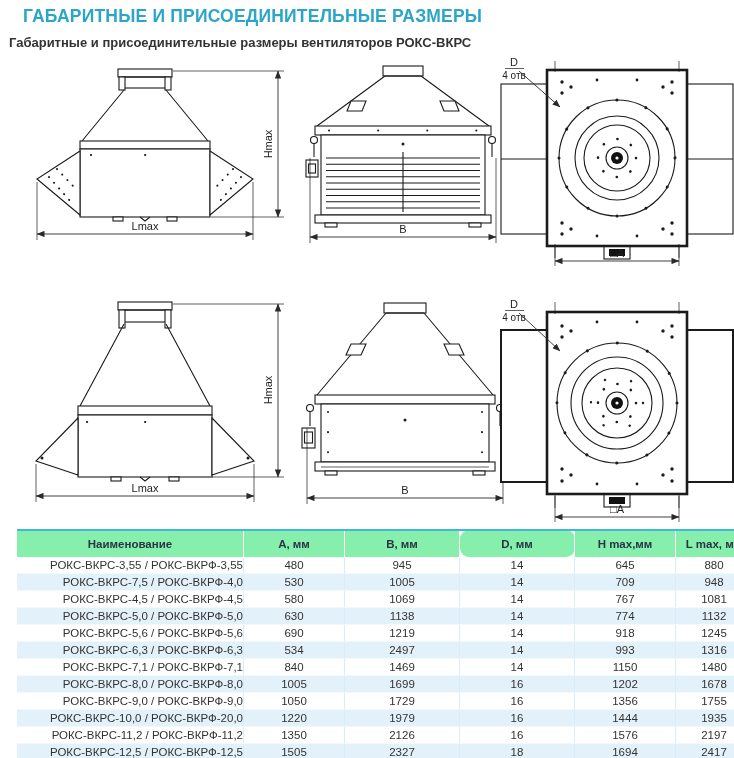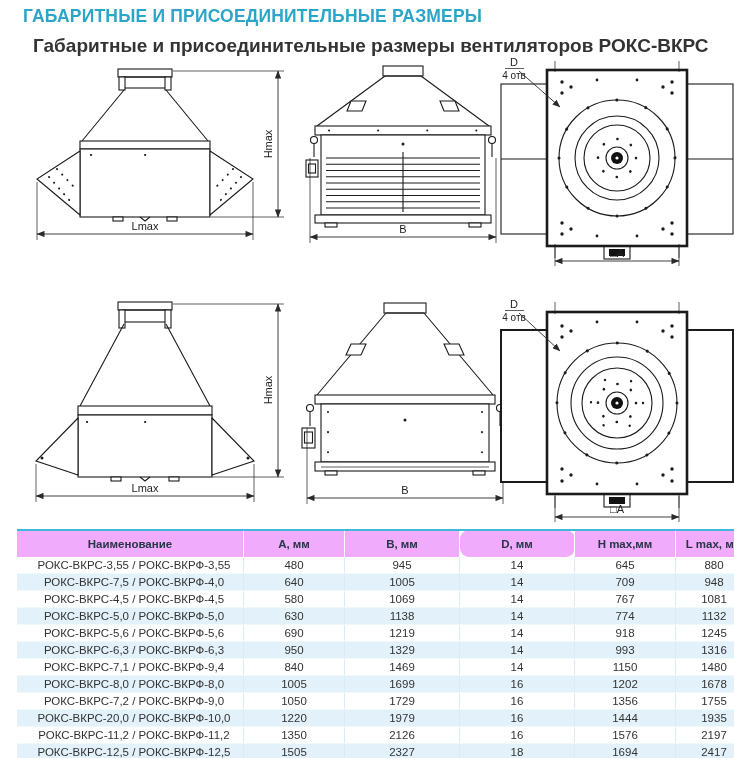--- a/index.html
+++ b/index.html
@@ -1,50 +1,50 @@
 <!DOCTYPE html>
 <html><head>
 <meta charset="utf-8">
 <style>
   html,body{margin:0;padding:0;background:#ffffff;}
   .page{position:relative;width:734px;height:758px;background:#ffffff;overflow:hidden;
         font-family:"Liberation Sans", sans-serif;margin-left:9px;}
   .title{position:absolute;left:14px;top:6px;font-size:17.5px;font-weight:bold;
          color:#2BA6C9;letter-spacing:.2px;}
-  .subtitle{position:absolute;left:24px;font-size:19px;font-weight:bold;color:#333333;}
+  .subtitle{position:absolute;left:0;font-size:13px;font-weight:bold;color:#333333;}
   .sub1{top:35px;} .sub2{top:268px;}
   .drw{position:absolute;}
   .d1{left:12px;top:64px;} .d2{left:296px;top:62px;} .d3{left:484px;top:56px;}
   .d4{left:12px;top:298px;} .d5{left:292px;top:298px;} .d6{left:484px;top:294px;}
 
   
   .ln{stroke:#1b1b1b;stroke-width:1.1;fill:none;}
   .th2{stroke-width:2px;} .th26{stroke-width:2.6px;}
   .lnt{stroke:#1b1b1b;stroke-width:.7;fill:none;}
   .fw{fill:#ffffff;}
   .dim{stroke:#2a2a2a;stroke-width:.9;fill:none;}
   .dotl{stroke:#1b1b1b;stroke-linecap:round;fill:none;}
   .dot{fill:#1b1b1b;}
   svg text{font-family:"Liberation Sans", sans-serif;font-size:11px;fill:#222222;}
   svg text.sm{font-size:10px;}
 
   
   .tbl-wrap{position:absolute;left:8px;top:529px;width:718px;}
   table{border-collapse:collapse;width:718px;table-layout:fixed;}
-  thead th{background:#f0abfc;border-top:2px solid #3FB8DC;height:24px;
+  thead th{background:#86efac;border-top:2px solid #3FB8DC;height:24px;
            font-size:11.5px;font-weight:bold;color:#273646;text-align:center;
            border-left:1px solid #ffffff;}
   thead th:first-child{border-left:none;}
   th:nth-child(1){width:224px;} th:nth-child(2){width:98px;} th:nth-child(3){width:112px;}
   th:nth-child(4){width:112px;border-radius:9px;} th:nth-child(5){width:98px;} th:nth-child(6){width:74px;}
   tbody td{height:16px;font-size:11.5px;color:#333333;text-align:center;padding:0;
            border-left:1px solid #D9EDF8;border-bottom:1px solid #F2F9FD;background:#ffffff;}
   tbody td:first-child{border-left:none;}
   tbody tr:nth-child(even) td{background:#E2F1FA;}
-  td.c-name{text-align:center;padding-left:8px;}
+  td.c-name{text-align:right;padding-left:8px;}
 </style>
 </head>
 <body>
 
 <svg width="0" height="0" style="position:absolute" aria-hidden="true">
   <defs>
     <marker id="arr" viewBox="0 0 10 8" refX="9.5" refY="4" markerWidth="9" markerHeight="7" orient="auto-start-reverse">
         <path d="M0,0 L10,4 L0,8 Z" fill="#2a2a2a"></path>
       </marker>
     <pattern id="hv" width="4" height="6" patternUnits="userSpaceOnUse">
@@ -338,21 +338,21 @@
           <tr>
             <td class="c-name">РОКС-ВКРС-3,55 / РОКС-ВКРФ-3,55</td>
             <td>480</td>
             <td>945</td>
             <td>14</td>
             <td>645</td>
             <td>880</td>
           </tr>
           <tr>
             <td class="c-name">РОКС-ВКРС-7,5 / РОКС-ВКРФ-4,0</td>
-            <td>640</td>
+            <td>530</td>
             <td>1005</td>
             <td>14</td>
             <td>709</td>
             <td>948</td>
           </tr>
           <tr>
             <td class="c-name">РОКС-ВКРС-4,5 / РОКС-ВКРФ-4,5</td>
             <td>580</td>
             <td>1069</td>
             <td>14</td>
@@ -370,52 +370,52 @@
           <tr>
             <td class="c-name">РОКС-ВКРС-5,6 / РОКС-ВКРФ-5,6</td>
             <td>690</td>
             <td>1219</td>
             <td>14</td>
             <td>918</td>
             <td>1245</td>
           </tr>
           <tr>
             <td class="c-name">РОКС-ВКРС-6,3 / РОКС-ВКРФ-6,3</td>
-            <td>950</td>
-            <td>1329</td>
+            <td>534</td>
+            <td>2497</td>
             <td>14</td>
             <td>993</td>
             <td>1316</td>
           </tr>
           <tr>
-            <td class="c-name">РОКС-ВКРС-7,1 / РОКС-ВКРФ-9,4</td>
+            <td class="c-name">РОКС-ВКРС-7,1 / РОКС-ВКРФ-7,1</td>
             <td>840</td>
             <td>1469</td>
             <td>14</td>
             <td>1150</td>
             <td>1480</td>
           </tr>
           <tr>
             <td class="c-name">РОКС-ВКРС-8,0 / РОКС-ВКРФ-8,0</td>
             <td>1005</td>
             <td>1699</td>
             <td>16</td>
             <td>1202</td>
             <td>1678</td>
           </tr>
           <tr>
-            <td class="c-name">РОКС-ВКРС-7,2 / РОКС-ВКРФ-9,0</td>
+            <td class="c-name">РОКС-ВКРС-9,0 / РОКС-ВКРФ-9,0</td>
             <td>1050</td>
             <td>1729</td>
             <td>16</td>
             <td>1356</td>
             <td>1755</td>
           </tr>
           <tr>
-            <td class="c-name">РОКС-ВКРС-20,0 / РОКС-ВКРФ-10,0</td>
+            <td class="c-name">РОКС-ВКРС-10,0 / РОКС-ВКРФ-20,0</td>
             <td>1220</td>
             <td>1979</td>
             <td>16</td>
             <td>1444</td>
             <td>1935</td>
           </tr>
           <tr>
             <td class="c-name">РОКС-ВКРС-11,2 / РОКС-ВКРФ-11,2</td>
             <td>1350</td>
             <td>2126</td>

